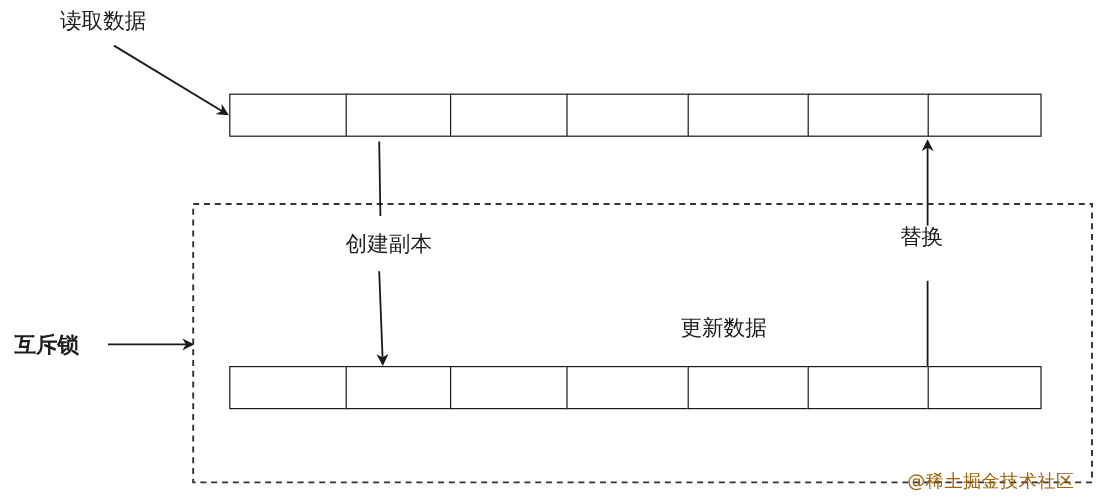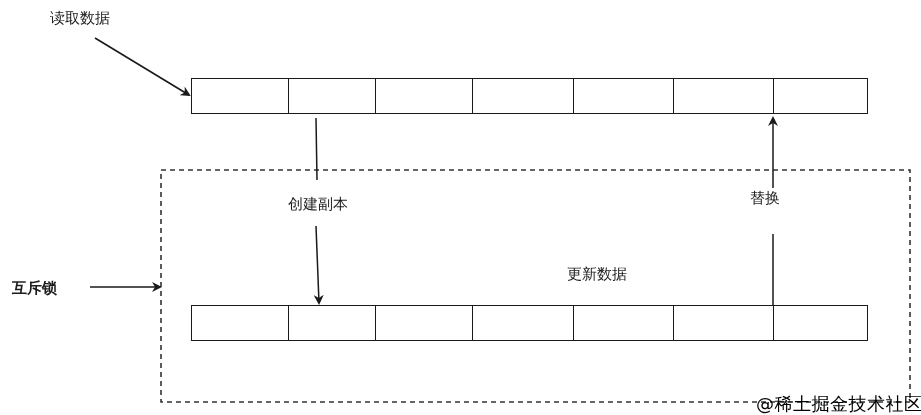--- a/index.html
+++ b/index.html
@@ -1,22 +1,22 @@
 <!DOCTYPE html>
 <html><head>
 <meta charset="utf-8">
 <style>
   html, body { margin: 0; padding: 0; background: #ffffff; }
   body { width: 921px; height: 415px; position: relative; overflow: hidden;
          font-family: "DejaVu Sans", "Liberation Sans", sans-serif; color: #222; }
-  .label { position: absolute; font-size: 15px; line-height: 20px; white-space: nowrap; color: #1c1c1c; }
+  .label { position: absolute; font-size: 18px; line-height: 20px; white-space: nowrap; color: #1c1c1c; }
   .array { position: absolute; left: 191px; height: 38px; width: 677px; }
   .cell { position: absolute; top: 0; height: 36px; border: 1.6px solid #1a1a1a; box-sizing: border-box; background: #fff; }
   svg.overlay { position: absolute; left: 0; top: 0; }
-  .watermark { position: absolute; left: 756px; top: 392px; font-size: 18px; color: #000000; letter-spacing: 0.5px; white-space: nowrap; }
+  .watermark { position: absolute; left: 756px; top: 392px; font-size: 15px; color: #a16207; letter-spacing: 0.5px; white-space: nowrap; }
 </style>
 </head>
 <body>
 
 <svg class="overlay" width="921" height="415">
   <defs>
     <marker id="ah" markerWidth="10" markerHeight="10" refX="8" refY="5" orient="auto" markerUnits="userSpaceOnUse">
       <path d="M0,0 L10,5 L0,10 L3,5 Z" fill="#1a1a1a"></path>
     </marker>
   </defs>

